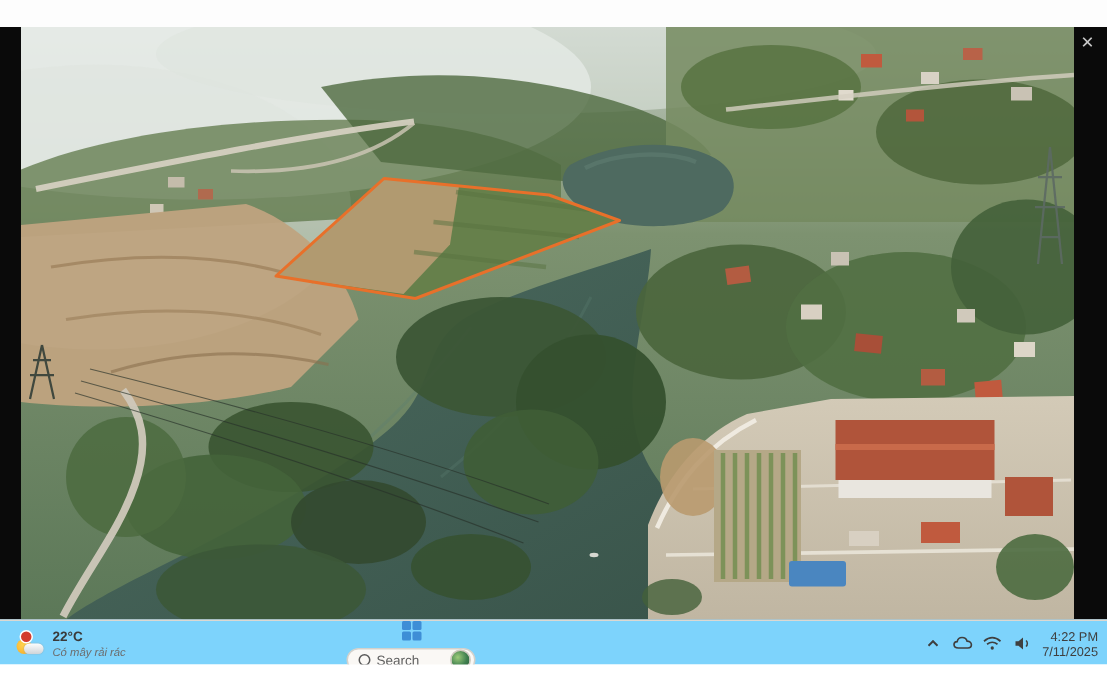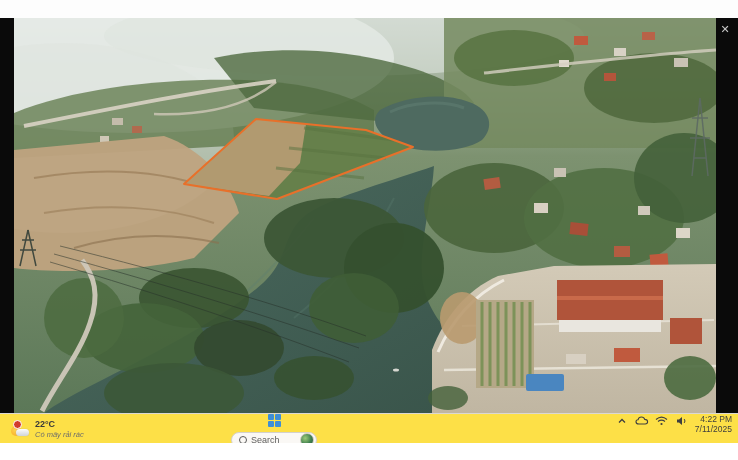--- a/index.html
+++ b/index.html
@@ -10,21 +10,21 @@
   .top-strip { position:absolute; left:0; top:0; width:738px; height:18px; background:#fdfdfd; }
 
   .stage { position:absolute; left:0; top:18px; width:738px; height:395px; background:#0a0a0a; }
   .photo-wrap { position:absolute; left:14px; top:0; width:702px; height:395px; overflow:hidden; }
   .photo-wrap svg { display:block; }
 
   .close-btn { position:absolute; right:6px; top:4px; width:14px; height:14px;
     color:#c9c9c9; font-size:11px; line-height:14px; text-align:center; cursor:pointer; }
 
   .taskbar { position:absolute; left:0; top:413px; width:738px; height:30px;
-    background:#fde047; border-top:1px solid #dbd8d2; }
+    background:#7dd3fc; border-top:1px solid #dbd8d2; }
 
   
   .weather { position:absolute; left:10px; top:2px; height:26px; display:flex; align-items:center; gap:5px; cursor:pointer; }
   .weather-icon { position:relative; width:20px; height:18px; }
   .w-sun { position:absolute; left:1px; top:6px; width:10px; height:10px; border-radius:50%;
     background:radial-gradient(circle at 40% 40%, #ffd24d, #f5a623); }
   .w-cloud { position:absolute; left:6px; top:9px; width:13px; height:7px; border-radius:6px;
     background:linear-gradient(#fdfdfd,#cfd4d8); box-shadow:0 0 1px #9aa0a5; }
   .w-badge { position:absolute; left:3px; top:0; width:9px; height:9px; border-radius:50%;
     background:#d23b2e; border:1px solid #fff; }
@@ -69,21 +69,21 @@
     background:#d8623a; border-radius:2px; transform:rotate(-15deg); }
 
   .tb-active { background:#fbfaf8; box-shadow:0 0 0 1px #dcd9d3; }
   .ic-player { border-radius:50%; background:#17181a; position:relative; }
   .ic-player::after { content:""; position:absolute; left:6px; top:4px;
     border-left:6px solid #ffffff; border-top:4px solid transparent; border-bottom:4px solid transparent; }
   .active-underline { position:absolute; left:5px; bottom:-2px; width:9px; height:2px;
     border-radius:1px; background:#6b8a9c; }
 
   
-  .tray { position:absolute; right:4px; top:0; height:30px; display:flex; align-items:flex-start; gap:6px; }
+  .tray { position:absolute; right:4px; top:0; height:30px; display:flex; align-items:center; gap:6px; }
   .tray-ic { width:14px; height:14px; display:flex; align-items:center; justify-content:center; cursor:pointer; color:#3f3f3f; }
   .clock { text-align:right; font-size:8.5px; color:#3f3f3f; line-height:10px; cursor:pointer; padding-right:2px; }
 
   .bottom-strip { position:absolute; left:0; top:443px; width:738px; height:17px; background:#ffffff; }
 </style>
 </head>
 <body>
 
 <div class="screen">
 

